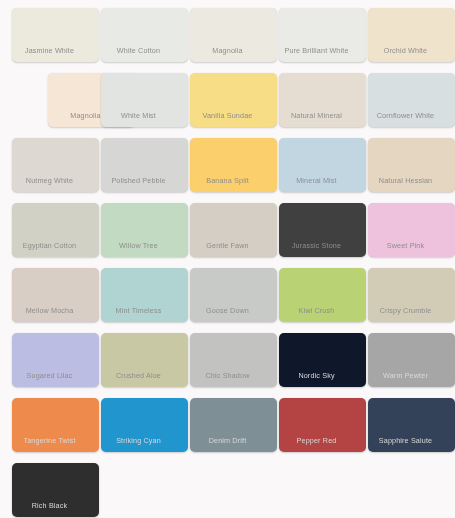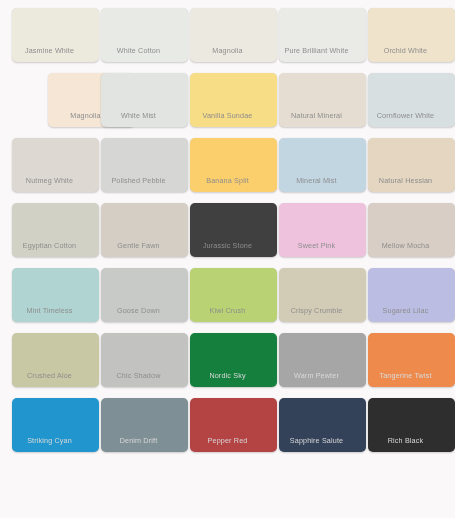--- a/index.html
+++ b/index.html
@@ -109,20 +109,23 @@
     </div>
     <div class="swatch on-light" title="Mineral Mist" style="background: rgb(194, 214, 226);">
       <span class="swatch-label">Mineral Mist</span>
     </div>
     <div class="swatch on-light" title="Natural Hessian" style="background: rgb(228, 214, 192);">
       <span class="swatch-label">Natural Hessian</span>
     </div>
     <div class="swatch on-light" title="Egyptian Cotton" style="background: rgb(210, 209, 197);">
       <span class="swatch-label">Egyptian Cotton</span>
     </div>
+    <div class="swatch on-light" title="Willow Tree" style="background: rgb(195, 218, 194);">
+      <span class="swatch-label">Willow Tree</span>
+    </div>
     <div class="swatch on-light" title="Gentle Fawn" style="background: rgb(212, 206, 197);">
       <span class="swatch-label">Gentle Fawn</span>
     </div>
     <div class="swatch on-light" title="Jurassic Stone" style="background: #404040;">
       <span class="swatch-label">Jurassic Stone</span>
     </div>
     <div class="swatch on-light" title="Sweet Pink" style="background: rgb(238, 194, 221);">
       <span class="swatch-label">Sweet Pink</span>
     </div>
     <div class="swatch on-light" title="Mellow Mocha" style="background: rgb(216, 206, 197);">
@@ -142,21 +145,21 @@
     </div>
     <div class="swatch on-light" title="Sugared Lilac" style="background: rgb(188, 189, 227);">
       <span class="swatch-label">Sugared Lilac</span>
     </div>
     <div class="swatch on-light" title="Crushed Aloe" style="background: rgb(201, 200, 164);">
       <span class="swatch-label">Crushed Aloe</span>
     </div>
     <div class="swatch on-light" title="Chic Shadow" style="background: rgb(194, 195, 193);">
       <span class="swatch-label">Chic Shadow</span>
     </div>
-    <div class="swatch on-dark" title="Nordic Sky" style="background: #15803d; padding-left: 32px;">
+    <div class="swatch on-dark" title="Nordic Sky" style="background: #0f172a; padding-left: 32px;">
       <span class="swatch-label">Nordic Sky</span>
     </div>
     <div class="swatch on-dark" title="Warm Pewter" style="background: rgb(166, 166, 166);">
       <span class="swatch-label">Warm Pewter</span>
     </div>
     <div class="swatch on-dark" title="Tangerine Twist" style="background: rgb(238, 139, 76);">
       <span class="swatch-label">Tangerine Twist</span>
     </div>
     <div class="swatch on-dark" title="Striking Cyan" style="background: rgb(33, 150, 206);">
       <span class="swatch-label">Striking Cyan</span>

